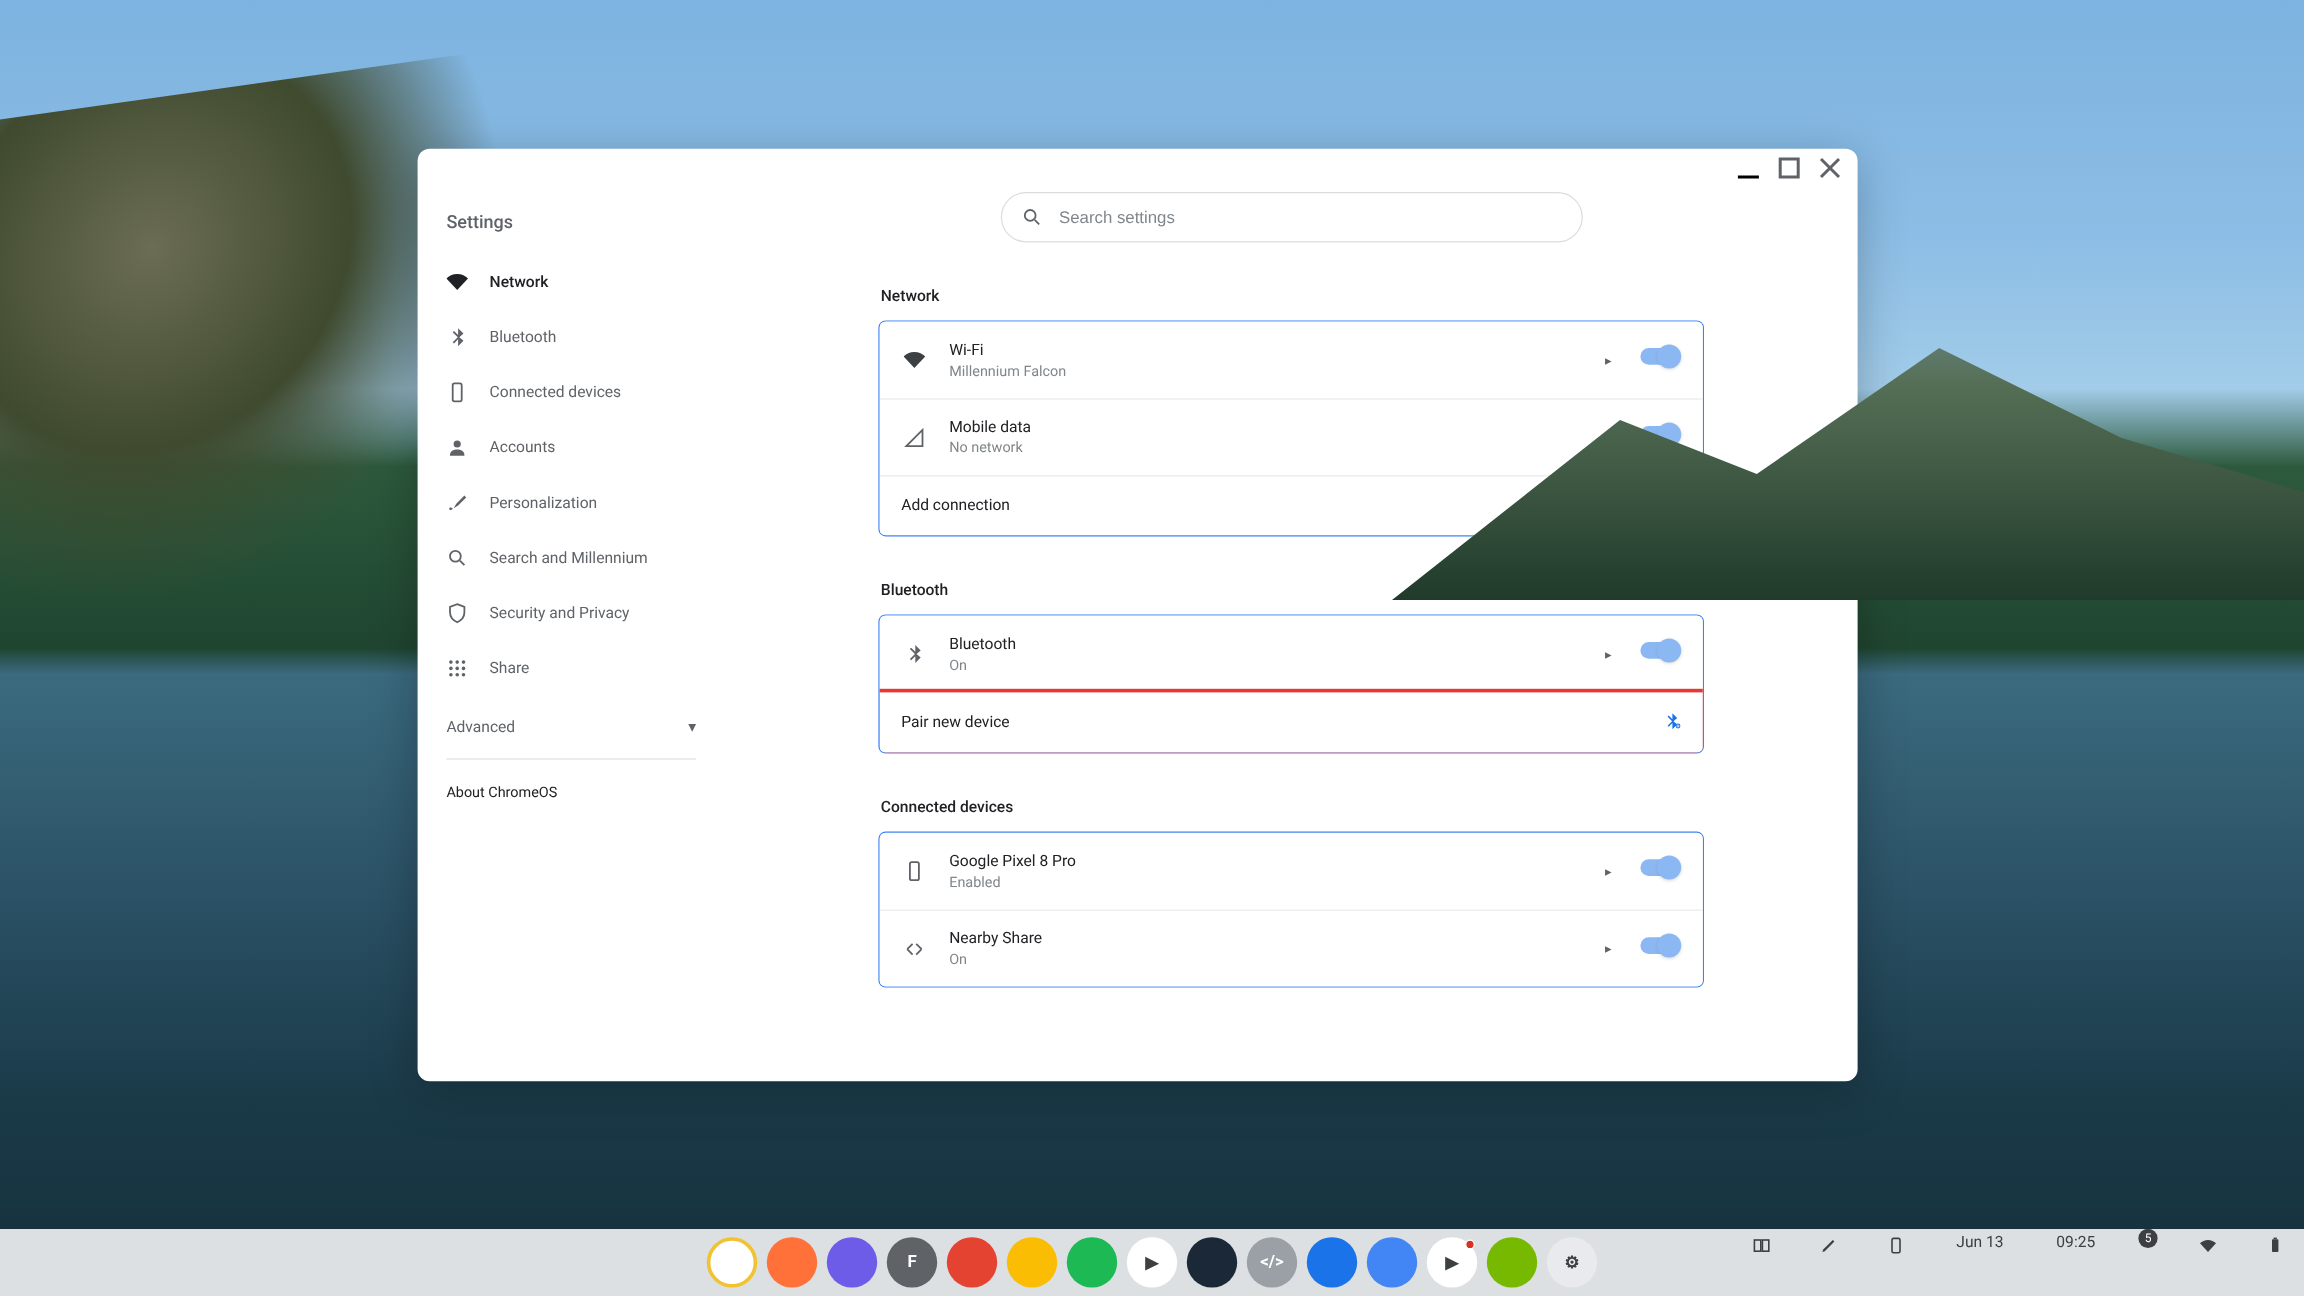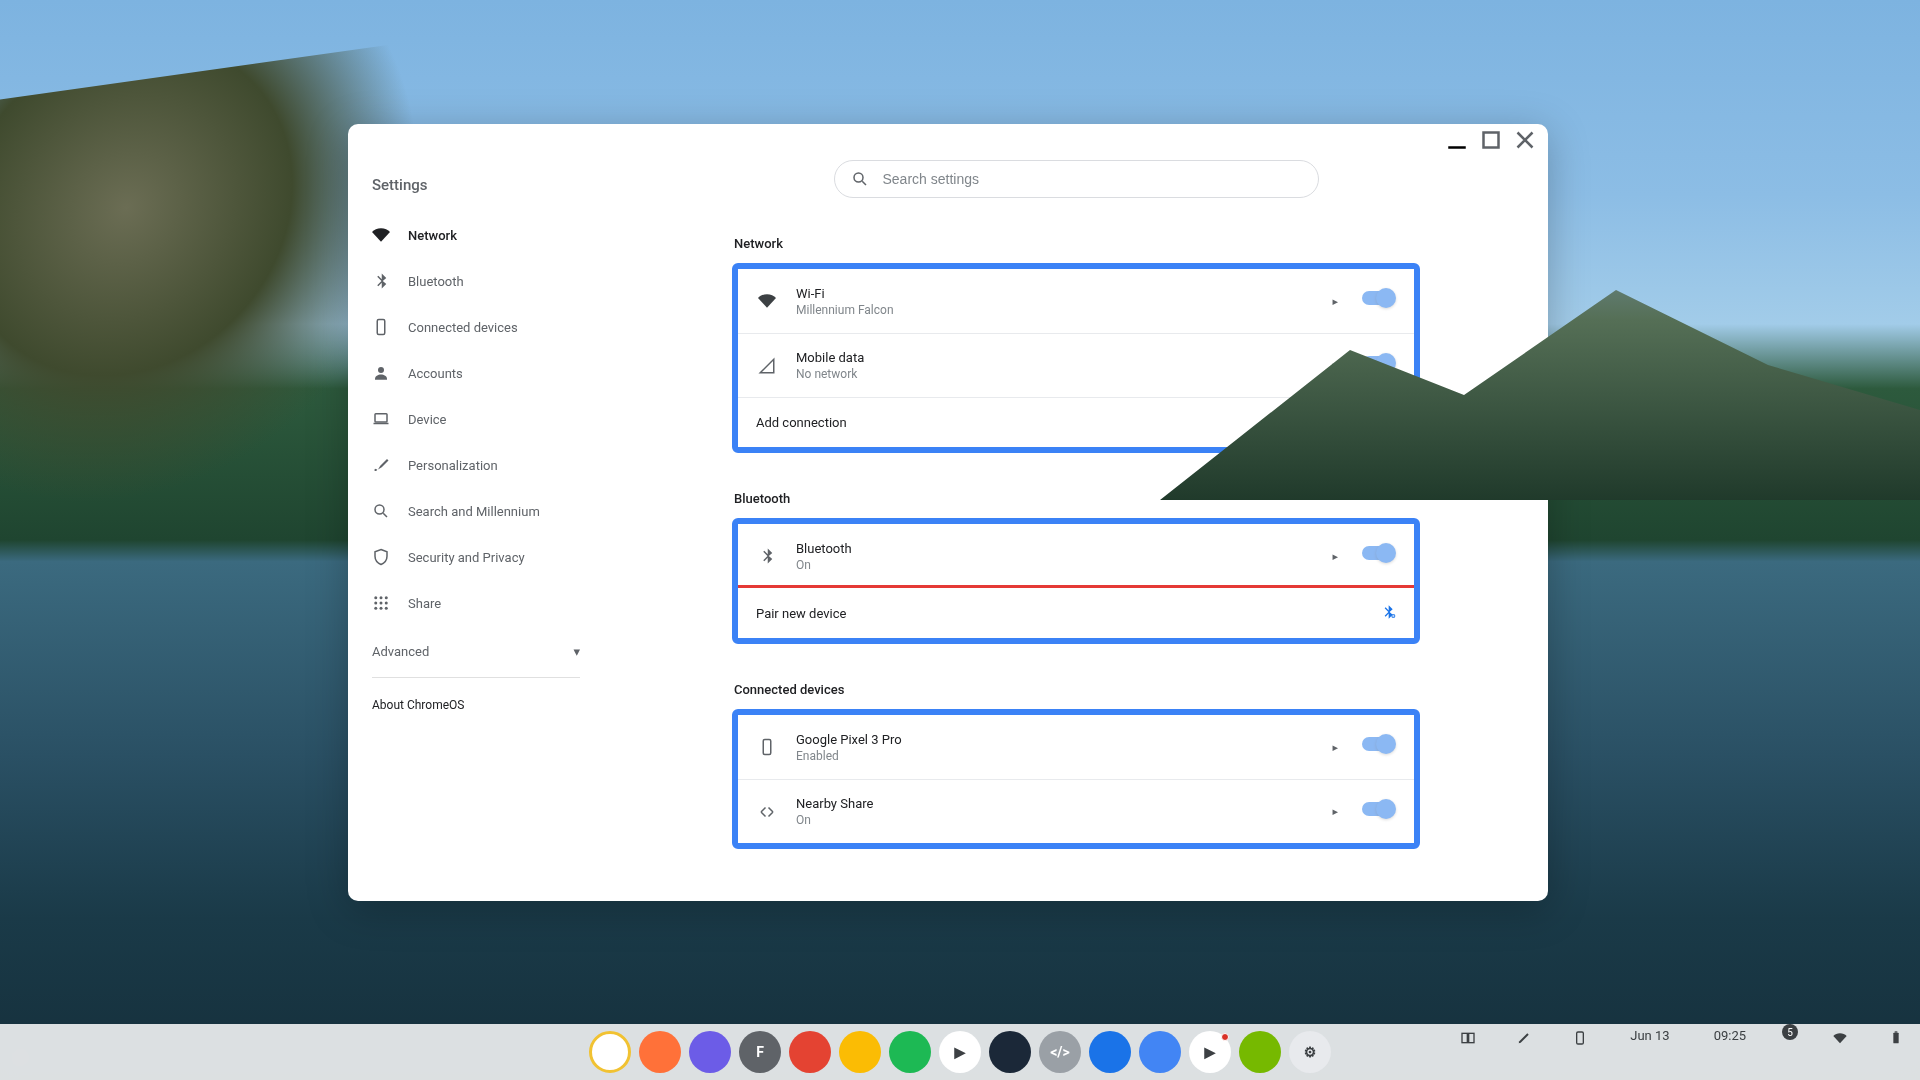--- a/index.html
+++ b/index.html
@@ -74,21 +74,21 @@
   }
   .searchbar input {
     border:none; outline:none; flex:1; font-size:14px; color:#202124;
   }
   .searchbar input::placeholder { color:#80868b; }
   .searchbar svg { width:18px; height:18px; fill:#5f6368; }
 
   .section { width: 688px; }
   .sec-title { font-size:13px; color:#202124; font-weight:500; margin: 10px 2px 12px; }
   .card {
-    border:6px solid #3b82f6; border-radius:6px; overflow:hidden; margin-bottom: 28px;
+    border:1px solid #3b82f6; border-radius:6px; overflow:hidden; margin-bottom: 28px;
   }
   .row {
     display:flex; align-items:center; padding: 10px 18px; min-height:64px;
     border-top:1px solid #e8eaed; cursor:pointer; background:#fff;
   }
   .row:first-child { border-top:none; }
   .row .ricon { width:22px; display:flex; justify-content:center; margin-right:18px; }
   .row .ricon svg { width:18px; height:18px; fill:#5f6368; }
   .row .rtext { flex:1; }
   .row .rtitle { font-size:13px; color:#202124; }
@@ -191,29 +191,20 @@
                 <svg viewBox="0 0 24 24">
                   <circle cx="12" cy="8" r="4"></circle>
                   <path d="M4 20c0-4 4-6 8-6s8 2 8 6v1H4z"></path>
                 </svg>
               </span>
             <span>Accounts</span>
           </li>
           <li>
             <span class="nicon">
                 <svg viewBox="0 0 24 24">
-                  <rect x="4" y="5" width="16" height="11" rx="1" fill="none" stroke="#5f6368" stroke-width="2"></rect>
-                  <rect x="2" y="17" width="20" height="2"></rect>
-                </svg>
-              </span>
-            <span>Device</span>
-          </li>
-          <li>
-            <span class="nicon">
-                <svg viewBox="0 0 24 24">
                   <path d="M20 4l-9 9 0 0-3 5 5-3 9-9-2-2zM4 17c-1 1-1 3 0 3s3 0 3-2l-3-1z"></path>
                 </svg>
               </span>
             <span>Personalization</span>
           </li>
           <li>
             <span class="nicon">
                 <svg viewBox="0 0 24 24">
                   <circle cx="10" cy="10" r="6" fill="none" stroke="#5f6368" stroke-width="2"></circle>
                   <path d="M15 15l5 5" stroke="#5f6368" stroke-width="2"></path>
@@ -343,21 +334,21 @@
         <div class="section">
           <div class="sec-title">Connected devices</div>
           <div class="card">
             <div class="row">
               <span class="ricon">
                   <svg viewBox="0 0 24 24">
                     <rect x="7" y="2" width="10" height="20" rx="2" fill="none" stroke="#5f6368" stroke-width="2"></rect>
                   </svg>
                 </span>
               <div class="rtext">
-                <div class="rtitle">Google Pixel 3 Pro</div>
+                <div class="rtitle">Google Pixel 8 Pro</div>
                 <div class="rsub">Enabled</div>
               </div>
               <span class="chev">▸</span>
               <div class="toggle-wrap">
                   <div class="toggle"></div>
                 </div>
             </div>
             <div class="row">
               <span class="ricon">
                   <svg viewBox="0 0 24 24">

